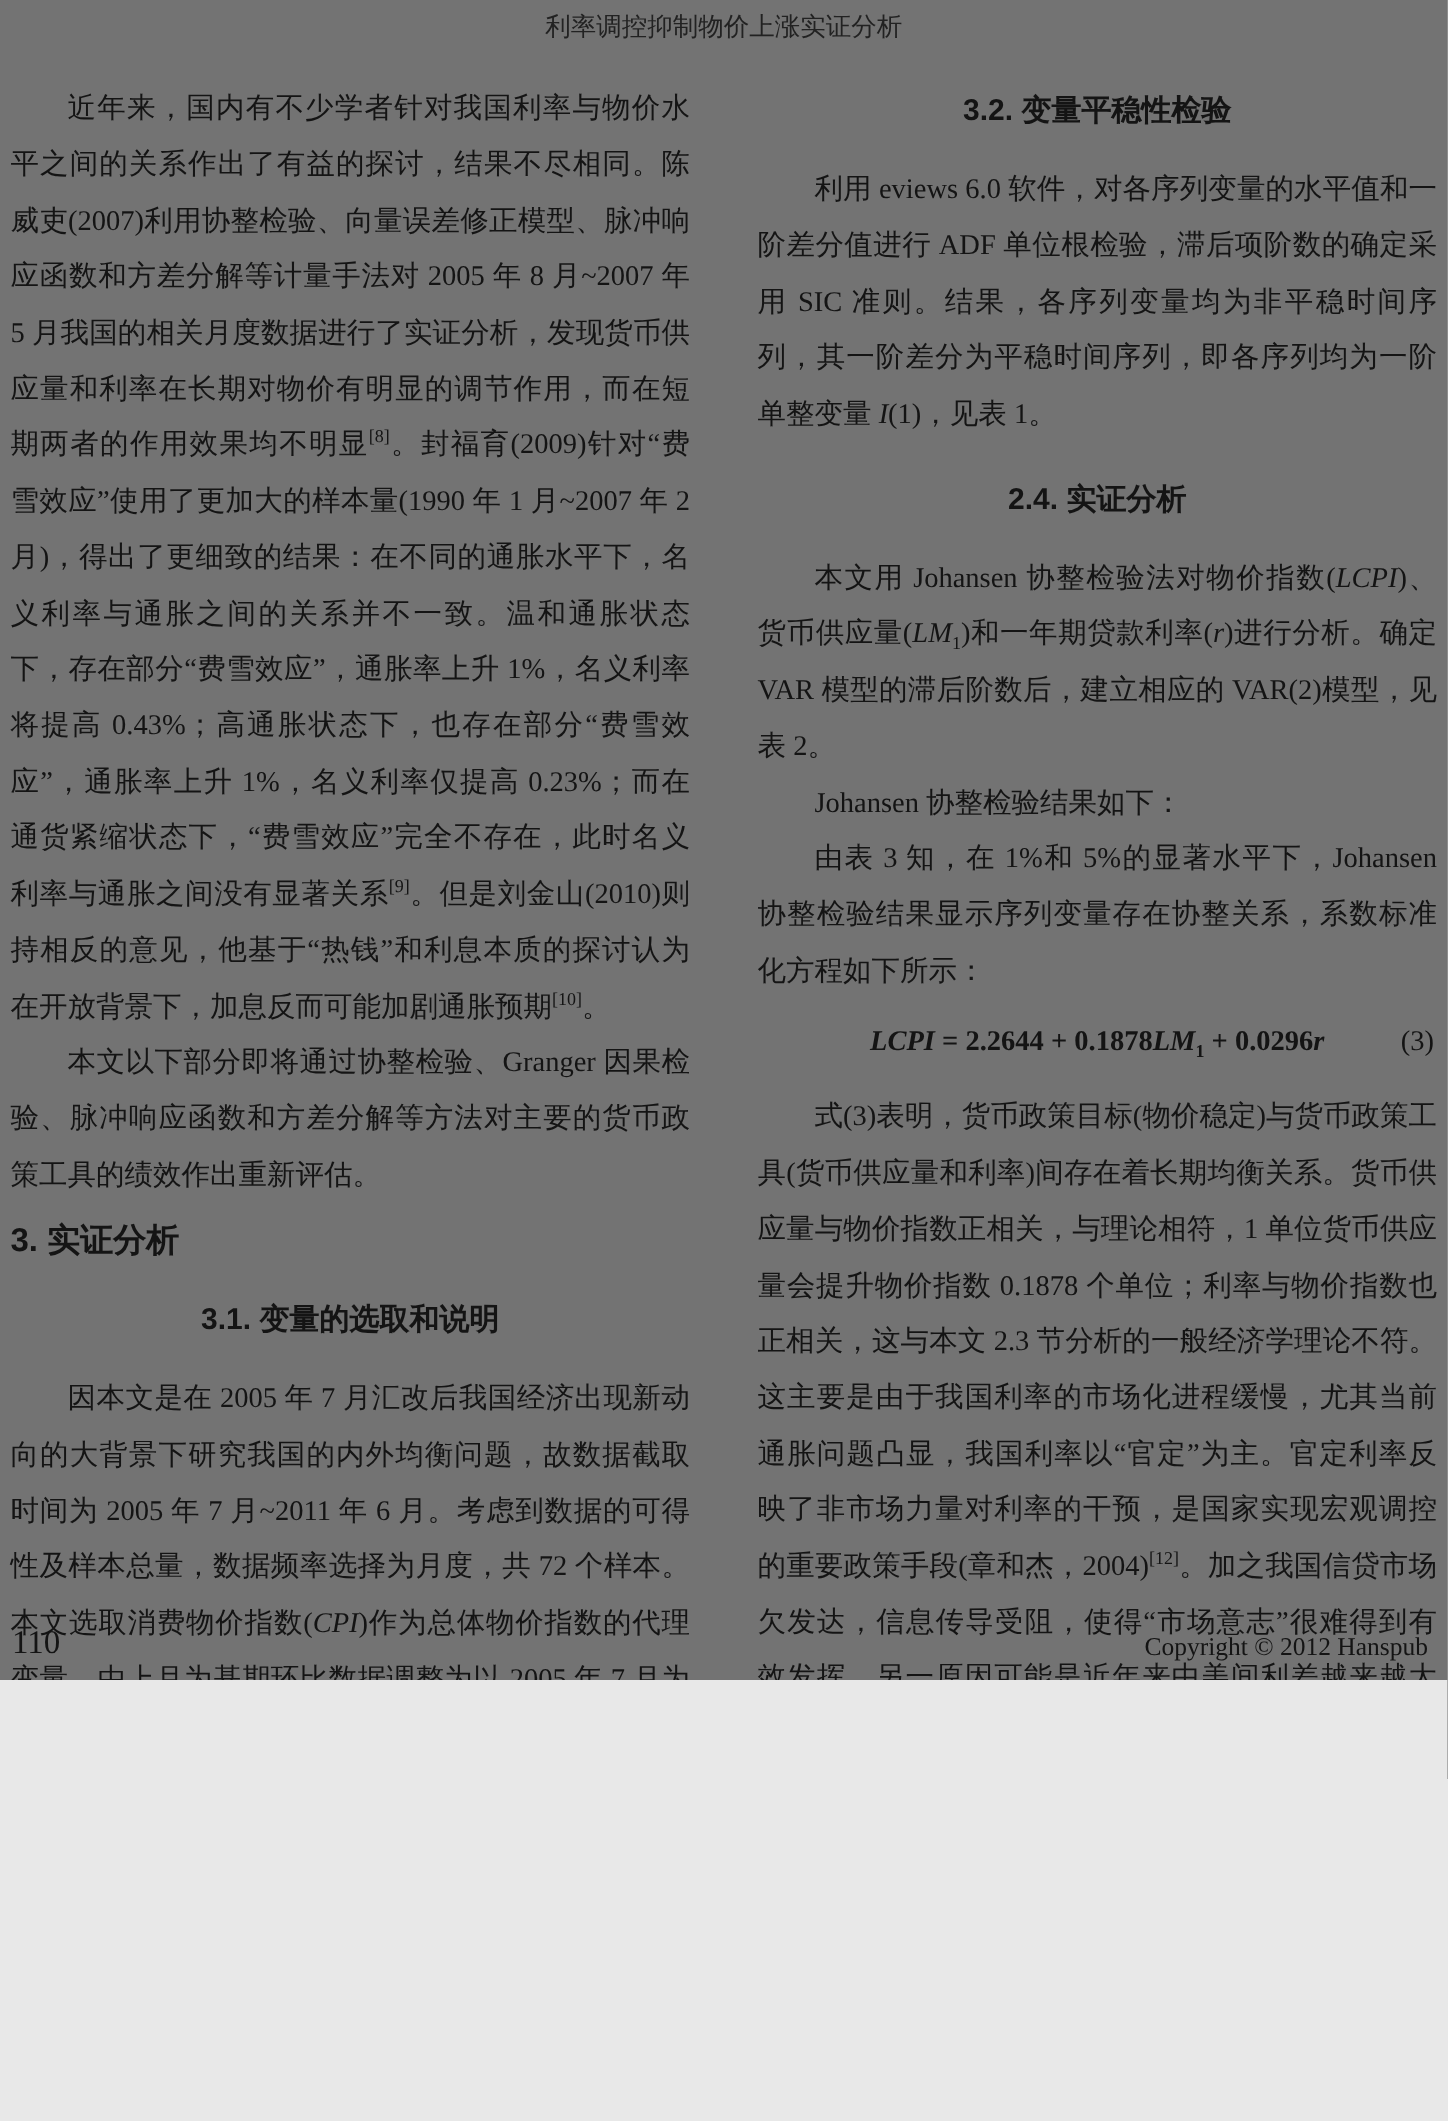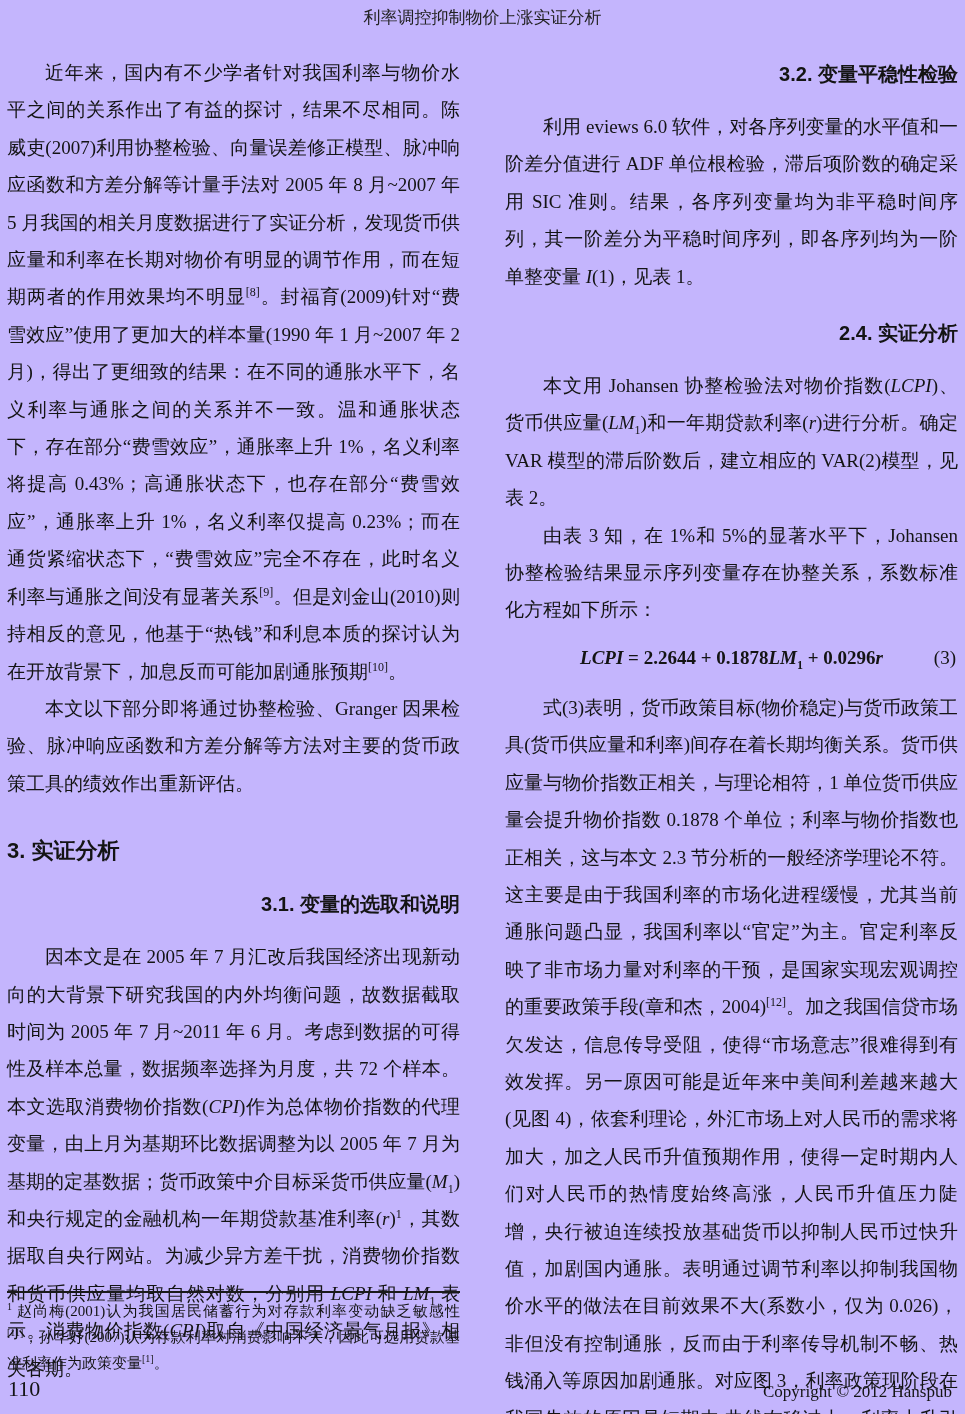--- a/index.html
+++ b/index.html
@@ -1,21 +1,21 @@
 <!DOCTYPE html>
 <html><head>
 <meta charset="utf-8">
 <style>
   html,body { margin:0; padding:0; }
   body { background:#e8e8e8; }
   .page {
     position:relative;
-    width:965px; height:1414px;
+    width:965px; height:1120px;
     margin:0 auto;
-    background:#c4b5fd;
+    background:#737373;
     color:#141414;
     font-family:"Liberation Serif","DejaVu Serif",serif;
     overflow:hidden;
   }
   .running-title {
     position:absolute; top:6px; left:0; width:100%;
     text-align:center;
     font-size:17px; line-height:24px;
     color:#222;
   }
@@ -29,29 +29,29 @@
   .col-left  { left:7px;  height:1322px; }
   .col-right { left:505px; height:1322px; }
   p.body-par { margin:0; text-indent:2em; }
   sup { font-size:12px; line-height:0; vertical-align:super; }
   sub { font-size:12px; line-height:0; vertical-align:sub; }
   i { font-style:italic; }
   .h-sec {
     font-family:"Liberation Sans","DejaVu Sans",sans-serif;
     font-weight:bold;
     font-size:22px; line-height:30px;
-    margin:34px 0 21px 0;
+    margin:10px 0 21px 0;
     text-align:left; text-indent:0;
   }
   .h-sub {
     font-family:"Liberation Sans","DejaVu Sans",sans-serif;
     font-weight:bold;
     font-size:20px; line-height:28px;
     margin:24px 0 20px 0;
-    text-align:right; text-indent:0;
+    text-align:center; text-indent:0;
   }
   .h-sub.first { margin-top:6px; }
   .h-subsub {
     font-family:"Liberation Sans","DejaVu Sans",sans-serif;
     font-weight:bold;
     font-size:19px; line-height:26px;
     margin:16px 0 10px 0;
     text-align:left; text-indent:0;
   }
   .equation {
@@ -103,20 +103,21 @@
     <div class="footnote"><sup>1</sup> 赵尚梅(2001)认为我国居民储蓄行为对存款利率变动缺乏敏感性<sup>[11]</sup>，孙华妤(2007)认为存款利率对消费影响不大，因此可选用贷款基准利率作为政策变量<sup>[1]</sup>。</div>
   </div>
 
   <div class="col col-right">
     <h3 class="h-sub first">3.2. 变量平稳性检验</h3>
     <p class="body-par">利用 eviews 6.0 软件，对各序列变量的水平值和一阶差分值进行 ADF 单位根检验，滞后项阶数的确定采用 SIC 准则。结果，各序列变量均为非平稳时间序列，其一阶差分为平稳时间序列，即各序列均为一阶单整变量 <i>I</i>(1)，见表 1。</p>
 
     <h3 class="h-sub">2.4. 实证分析</h3>
 
     <p class="body-par">本文用 Johansen 协整检验法对物价指数(<i>LCPI</i>)、货币供应量(<i>LM</i><sub>1</sub>)和一年期贷款利率(<i>r</i>)进行分析。确定 VAR 模型的滞后阶数后，建立相应的 VAR(2)模型，见表 2。</p>
+    <p class="body-par">Johansen 协整检验结果如下：</p>
     <p class="body-par">由表 3 知，在 1%和 5%的显著水平下，Johansen 协整检验结果显示序列变量存在协整关系，系数标准化方程如下所示：</p>
 
     <div class="equation">
       <span class="formula"><i>LCPI</i> = 2.2644 + 0.1878<i>LM</i><sub>1</sub> + 0.0296<i>r</i></span>
       <span class="eq-no">(3)</span>
     </div>
 
     <p class="body-par">式(3)表明，货币政策目标(物价稳定)与货币政策工具(货币供应量和利率)间存在着长期均衡关系。货币供应量与物价指数正相关，与理论相符，1 单位货币供应量会提升物价指数 0.1878 个单位；利率与物价指数也正相关，这与本文 2.3 节分析的一般经济学理论不符。这主要是由于我国利率的市场化进程缓慢，尤其当前通胀问题凸显，我国利率以“官定”为主。官定利率反映了非市场力量对利率的干预，是国家实现宏观调控的重要政策手段(章和杰，2004)<sup>[12]</sup>。加之我国信贷市场欠发达，信息传导受阻，使得“市场意志”很难得到有效发挥。另一原因可能是近年来中美间利差越来越大(见图 4)，依套利理论，外汇市场上对人民币的需求将加大，加之人民币升值预期作用，使得一定时期内人们对人民币的热情度始终高涨，人民币升值压力陡增，央行被迫连续投放基础货币以抑制人民币过快升值，加剧国内通胀。表明通过调节利率以抑制我国物价水平的做法在目前效果不大(系数小，仅为 0.026)，非但没有控制通胀，反而由于利率传导机制不畅、热钱涌入等原因加剧通胀。对应图 3，利率政策现阶段在我国失效的原因是短期内  曲线右移过大，利率上升引起的  曲线下倾不足以抵消  曲线右移带来的物价水平上涨。</p>
   </div>
 

